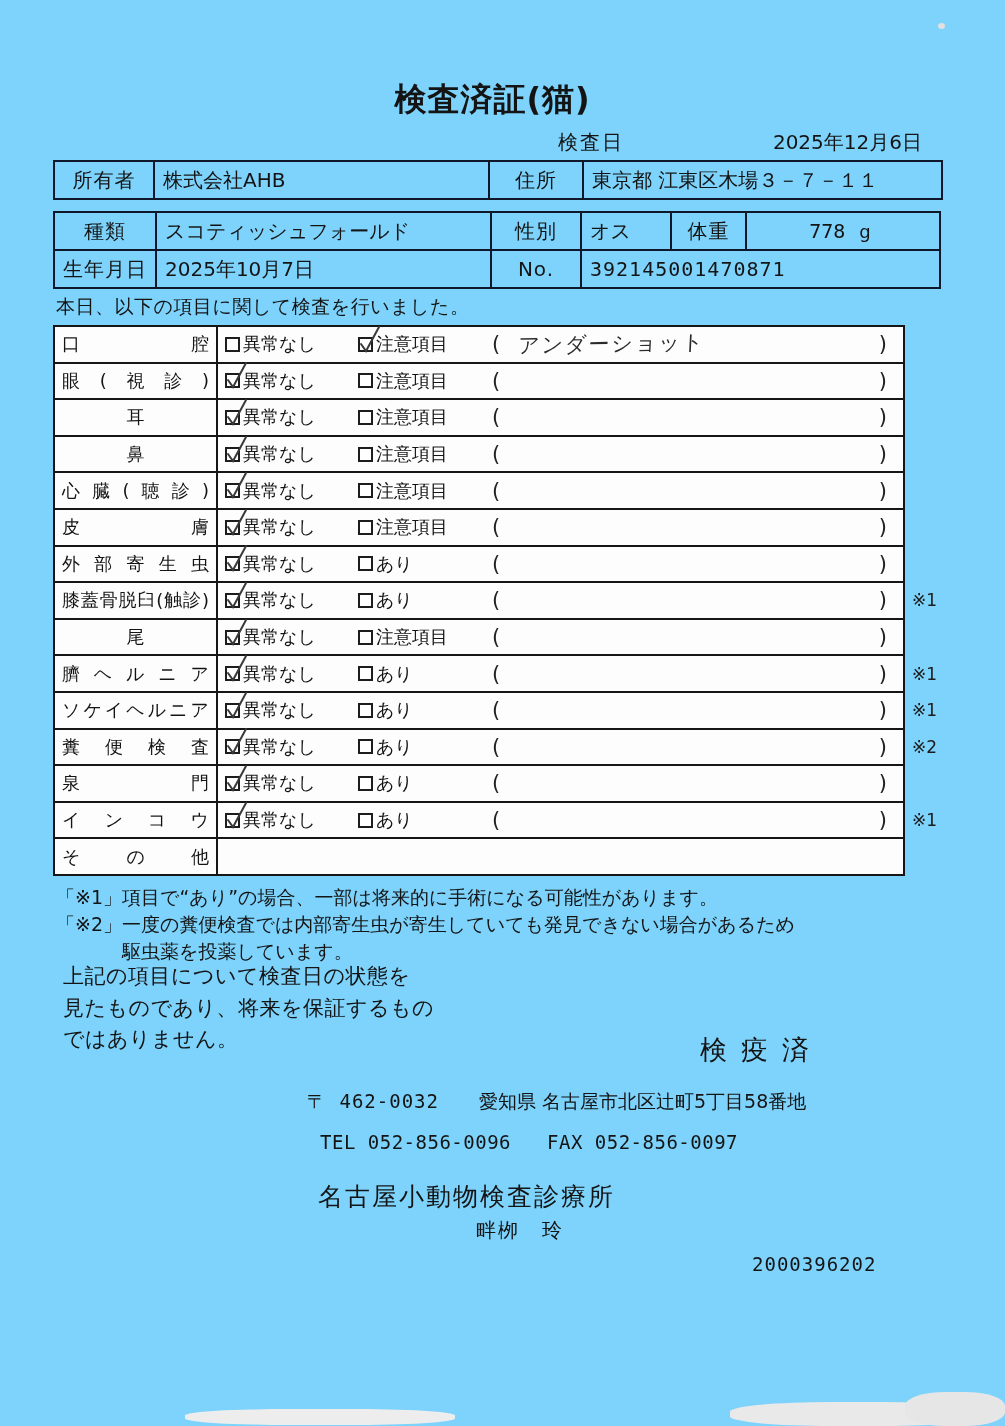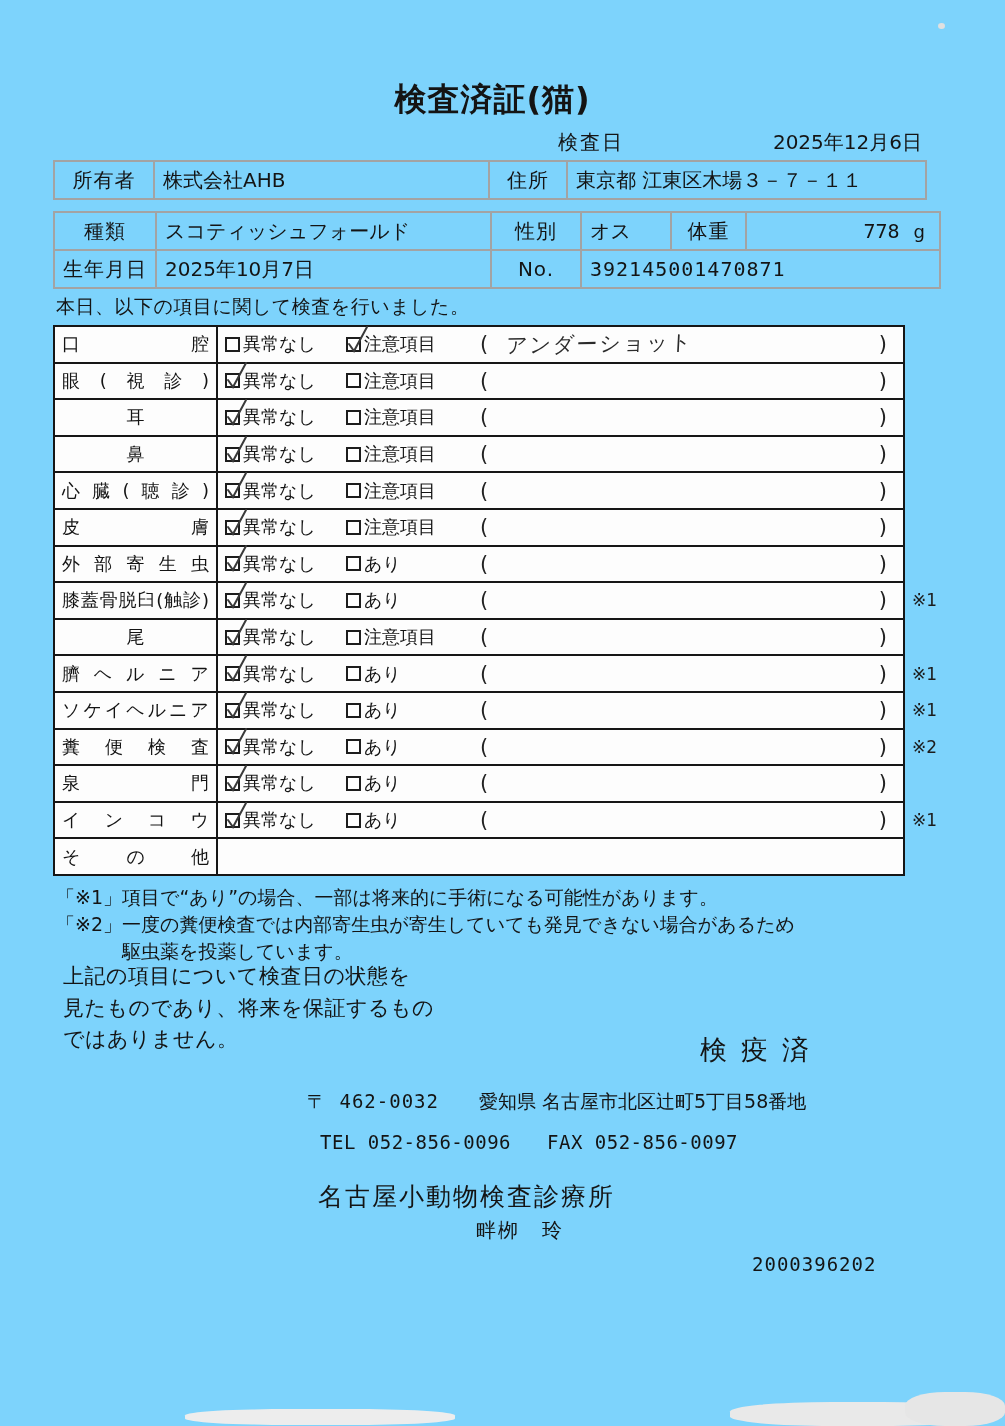--- a/index.html
+++ b/index.html
@@ -11,45 +11,45 @@
   }
   
   .title {
     position:absolute; top:78px; left:0; width:985px; text-align:center;
     font-size:32px; font-weight:bold; letter-spacing:1px;
   }
   .exam-date-label { position:absolute; top:129px; left:558px; font-size:20px; letter-spacing:2px; }
   .exam-date-value { position:absolute; top:129px; left:760px; width:162px; text-align:right; font-size:20px; }
   
   table.info { border-collapse:collapse; table-layout:fixed; }
-  table.info td { border:2px solid #a3a3a3; height:38px; font-size:20px; padding:0 8px; overflow:hidden; white-space:nowrap; }
+  table.info td { border:2px solid #0f172a; height:38px; font-size:20px; padding:0 8px; overflow:hidden; white-space:nowrap; }
   td.lbl { text-align:center; padding:0 2px; letter-spacing:1px; }
   .owner-table { position:absolute; top:160px; left:53px; }
   .pet-table   { position:absolute; top:211px; left:53px; }
   .breed { font-size:18px; }
-  .weight-cell { text-align:right; }
+  .weight-cell { text-align:center; }
   .weight-cell .unit { display:inline-block; margin-left:14px; padding-right:6px; font-size:18px; }
   .no-lbl { font-size:17px; }
   .mono { font-family:"DejaVu Sans Mono","Liberation Mono",monospace; }
   .no-val { font-size:22px; letter-spacing:1px; }
   
   .intro { position:absolute; top:294px; left:56px; font-size:19px; letter-spacing:0.5px; }
   
   .exam-table { position:absolute; top:325px; left:53px; }
   .erow-wrap { display:flex; align-items:center; margin-top:-2px; }
   .erow-wrap:first-child { margin-top:0; }
   .erow { width:852px; height:38.6px; display:flex; border:2px solid #161616; background:#fdfdfd; }
   .lcell {
     width:163px; border-right:2px solid #161616; display:flex; align-items:center;
     justify-content:space-between; padding:0 7px; font-size:18px; white-space:nowrap;
   }
   .lcell.single { justify-content:center; }
   .ccell { flex:1; display:flex; align-items:center; padding-left:7px; font-size:18px; }
   .opt { display:flex; align-items:center; }
-  .opt-1 { width:121px; }
+  .opt-1 { width:133px; }
   .opt-2 { width:124px; }
   .cb {
     width:15px; height:15px; border:2px solid #1d1d1d; background:#fff;
     display:inline-block; position:relative; margin-right:3px; flex:none;
   }
   .tick { position:absolute; left:-2px; top:-14px; width:23px; height:30px; overflow:visible; pointer-events:none; }
   .paren { font-size:21px; color:#222; }
   .paren-open { margin-left:10px; }
   .paren-close { margin-right:16px; margin-left:auto; }
   .hand {
@@ -84,21 +84,21 @@
   <div class="title">検査済証(猫)</div>
 
   <div class="exam-date-label">検査日</div>
   <div class="exam-date-value">2025年12月6日</div>
 
   <table class="info owner-table">
     <tbody>
         <tr>
       <td class="lbl" style="width:100px">所有者</td>
       <td style="width:335px">株式会社AHB</td>
-      <td class="lbl" style="width:78px">住所</td>
+      <td class="lbl" style="width:94px">住所</td>
       <td style="width:359px">東京都 江東区木場３－７－１１</td>
     </tr>
   </tbody>
     </table>
 
   <table class="info pet-table">
     <tbody>
         <tr>
       <td class="lbl" style="width:100px">種類</td>
       <td class="breed" style="width:335px">スコティッシュフォールド</td>

